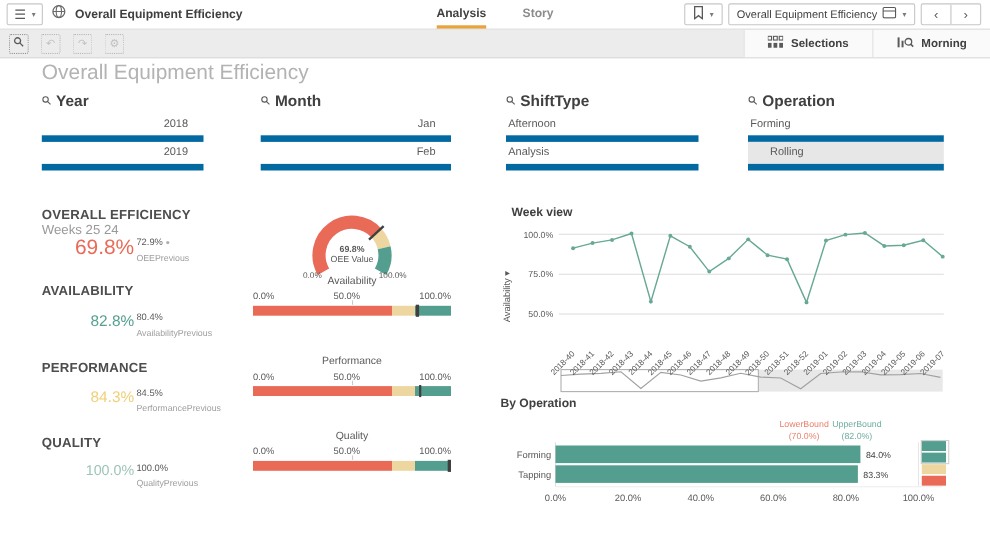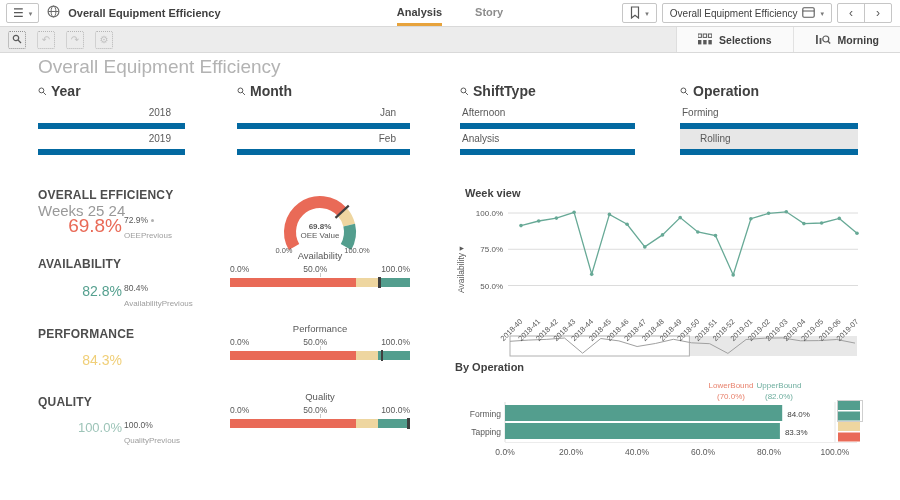--- a/index.html
+++ b/index.html
@@ -43,21 +43,21 @@
   .page-title{position:absolute;left:38px;top:56px;font-size:19px;color:#b3b3b3;font-weight:400;}
   .abs{position:absolute;}
   .filter-box .flabel{display:flex;align-items:center;gap:4px;font-size:14px;font-weight:bold;
                       color:#404040;margin-bottom:4px;cursor:pointer;}
   .frow{height:20px;line-height:20px;font-size:10px;color:#595959;border-bottom:6px solid #0369a1;cursor:pointer;}
   .frow.al-right{text-align:right;padding-right:14px;}
   .frow.al-left{padding-left:2px;}
   .frow.hl{background:#e7e7e7;padding-left:20px;}
 
   .kpi-title{position:absolute;left:38px;font-size:12px;font-weight:bold;color:#4d4d4d;letter-spacing:.2px;}
-  .kpi-sub{position:absolute;left:38px;font-size:15px;color:#999;}
+  .kpi-sub{position:absolute;left:38px;font-size:12px;color:#999;}
   .kpi-row{position:absolute;left:38px;width:170px;display:flex;align-items:flex-start;}
   .kpi-val{flex:0 0 84px;text-align:right;font-weight:400;line-height:1;}
   .kpi-prev{margin-left:2px;line-height:1;}
   .kpi-prev .pv{font-size:8.5px;color:#595959;display:flex;align-items:center;gap:3px;}
   .kpi-prev .pl{font-size:8px;color:#9e9e9e;margin-top:2px;}
   .dot{width:3px;height:3px;border-radius:50%;background:#b0b0b0;display:inline-block;}
 
   .bullet{position:absolute;left:230px;width:180px;}
   .b-title{text-align:center;font-size:9.5px;color:#595959;margin-bottom:3px;}
   .b-ticks{display:flex;justify-content:space-between;font-size:8.5px;color:#595959;}
@@ -226,20 +226,21 @@
         <span class="kpi-prev"><span class="pv">72.9%<span class="dot"></span></span><span class="pl">OEEPrevious</span></span>
       </div>
       <div class="kpi-title" style="top: 257px;">AVAILABILITY</div>
       <div class="kpi-row" style="top: 284px;">
         <span class="kpi-val" style="color: rgb(85, 160, 143); font-size: 14px;">82.8%</span>
         <span class="kpi-prev"><span class="pv">80.4%</span><span class="pl">AvailabilityPrevious</span></span>
       </div>
       <div class="kpi-title" style="top: 327px;">PERFORMANCE</div>
       <div class="kpi-row" style="top: 353px;">
         <span class="kpi-val" style="color: rgb(240, 207, 120); font-size: 14px;">84.3%</span>
+        <span class="kpi-prev"><span class="pv">84.5%</span><span class="pl">PerformancePrevious</span></span>
       </div>
       <div class="kpi-title" style="top: 395px;">QUALITY</div>
       <div class="kpi-row" style="top: 421px;">
         <span class="kpi-val" style="color: rgb(157, 196, 184); font-size: 13px;">100.0%</span>
         <span class="kpi-prev"><span class="pv">100.0%</span><span class="pl">QualityPrevious</span></span>
       </div>
     </div>
   <div id="gauge-wrap" class="abs" style="left:240px;top:192px;width:160px;height:64px;"><svg width="160" height="64" viewBox="0 0 160 64">
         <g>
           <path d="M 54.02 55.00 A 30 30 0 0 1 102.29 19.93" stroke="#e96a57" stroke-width="12" fill="none"></path>

